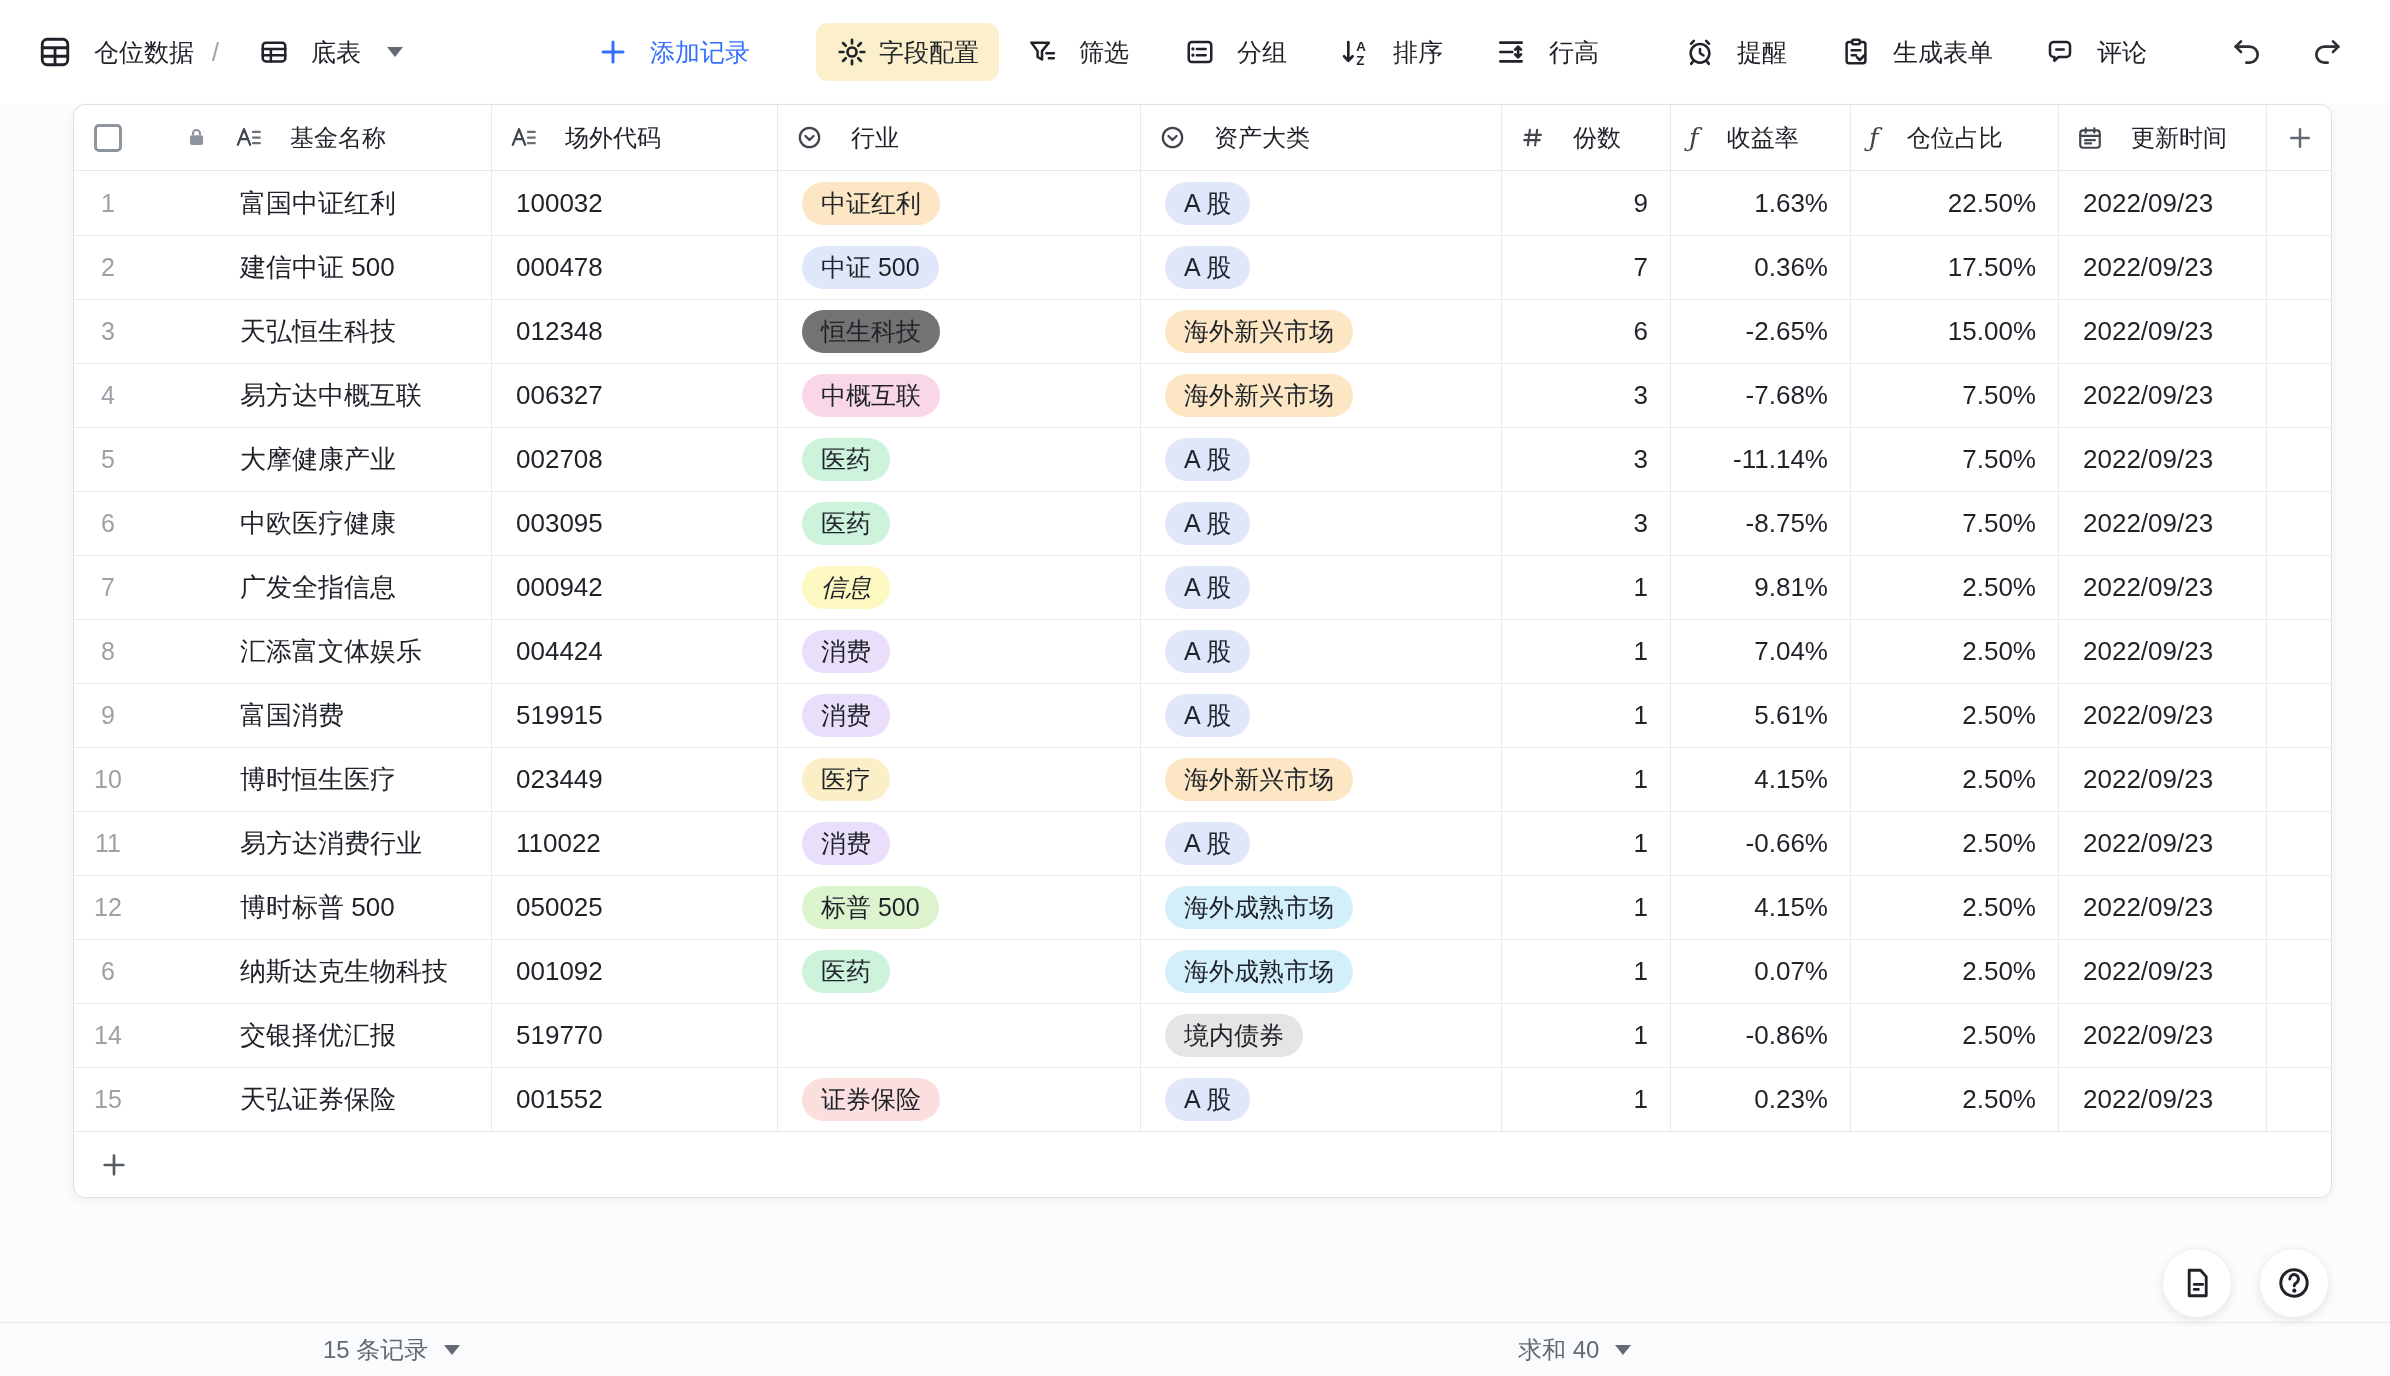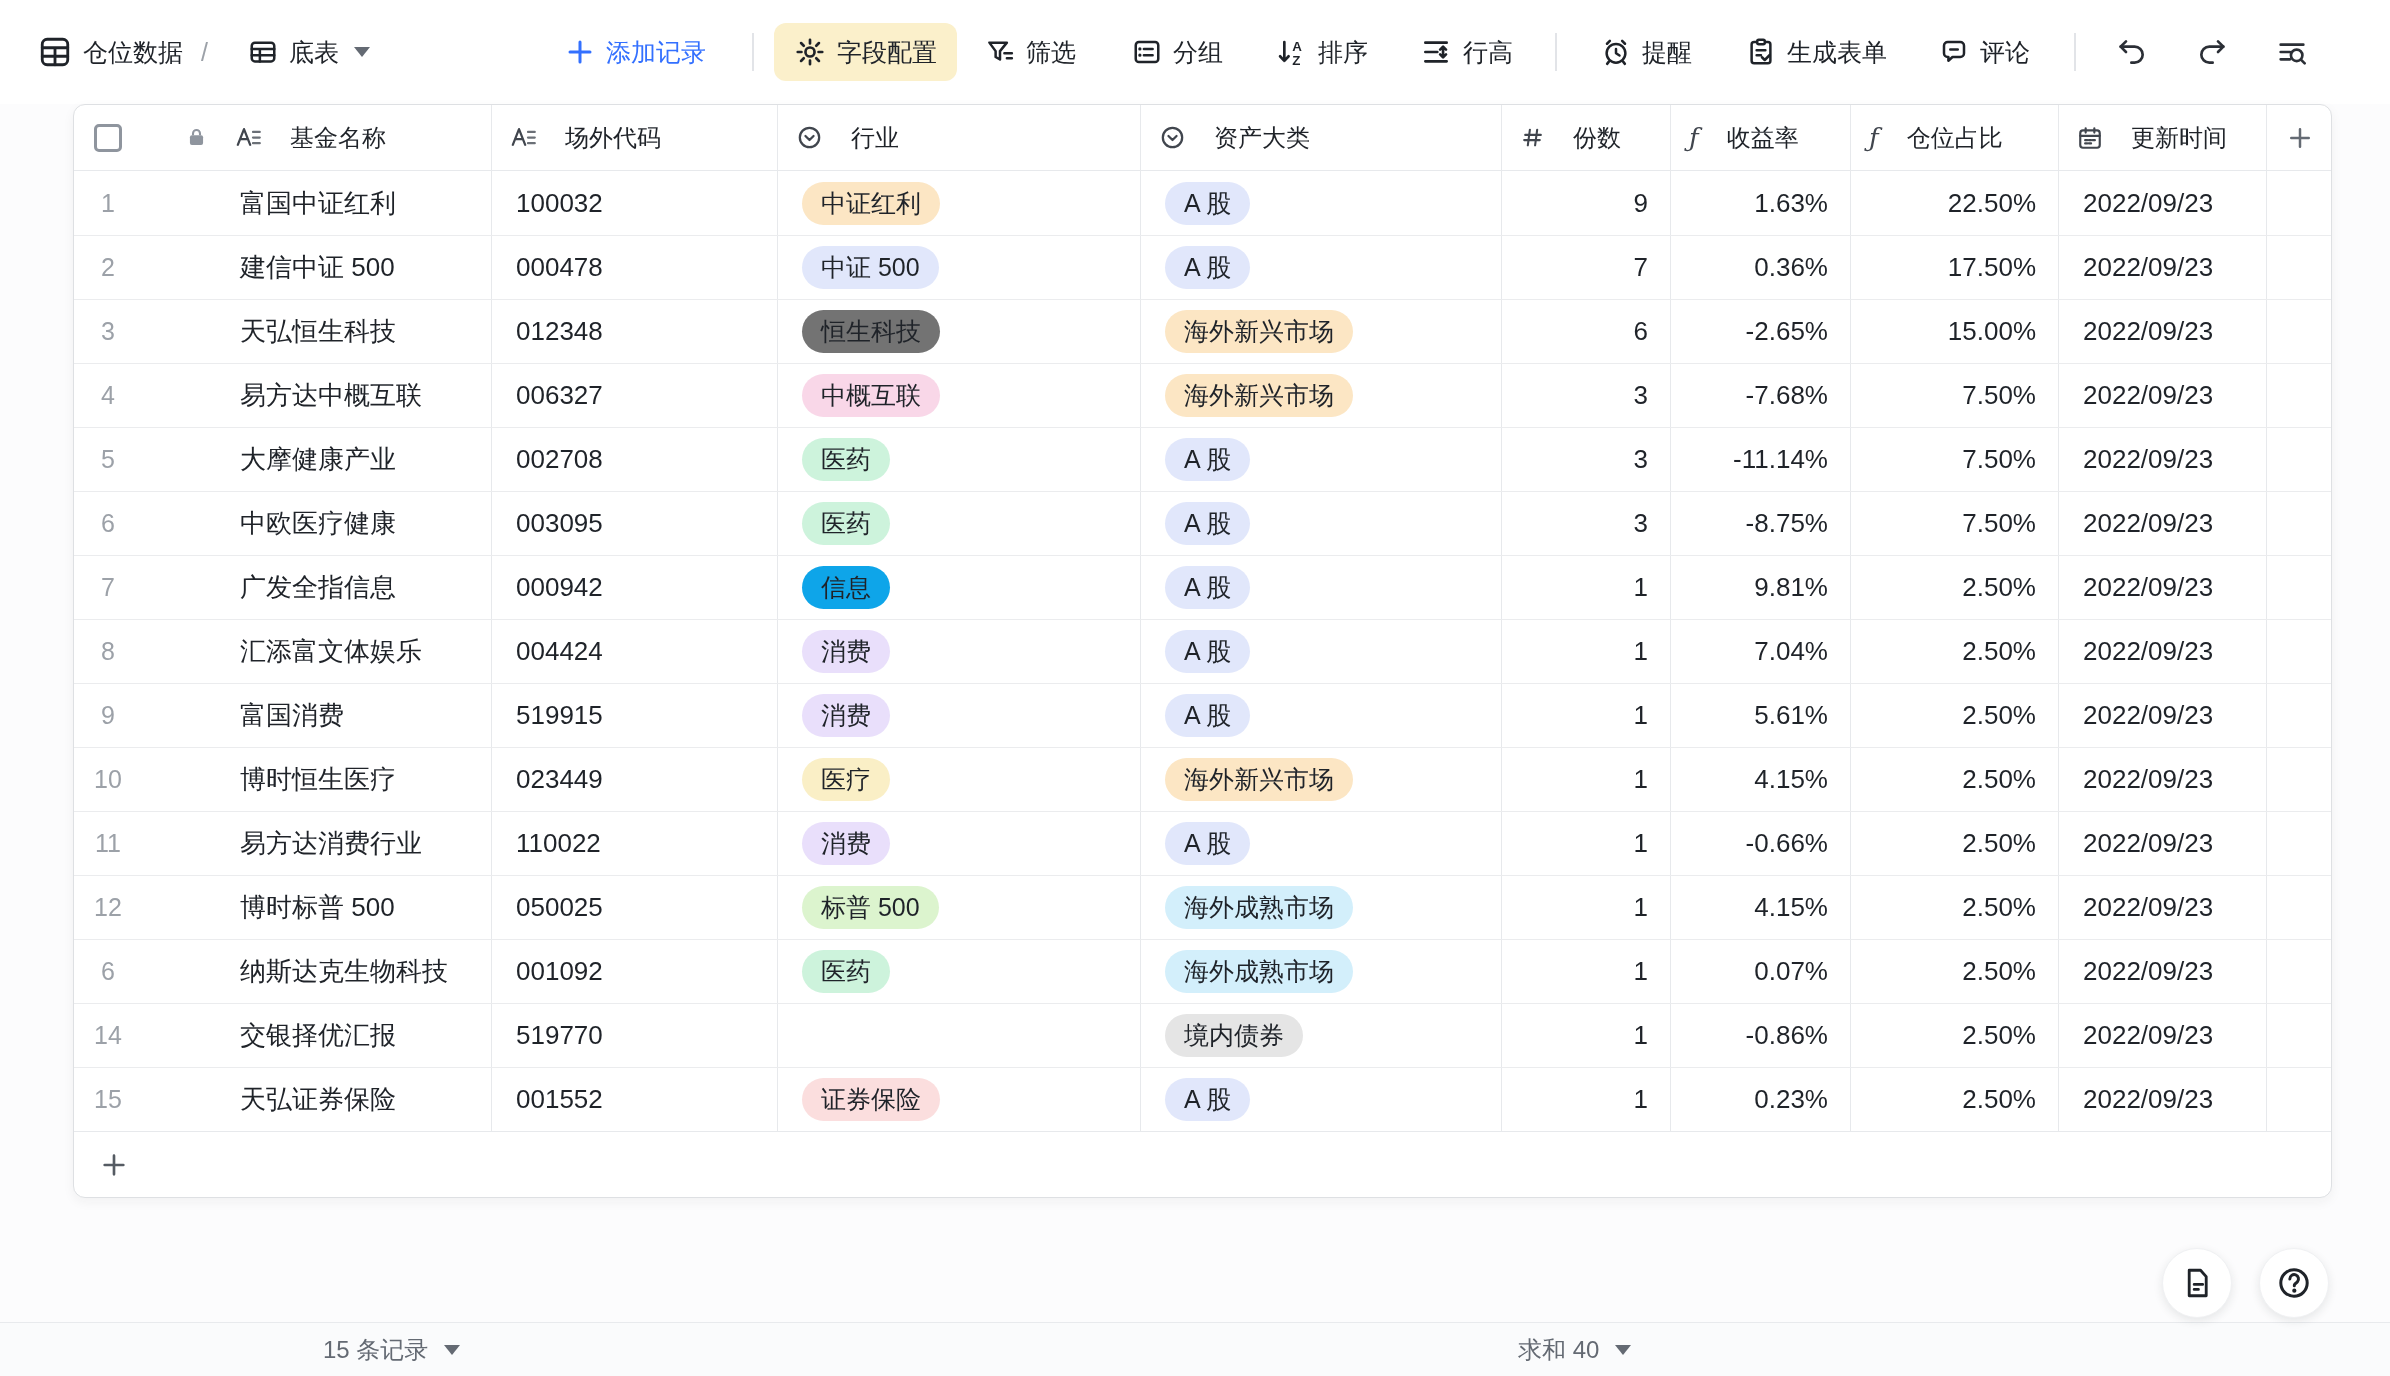--- a/index.html
+++ b/index.html
@@ -2,21 +2,21 @@
 <html><head>
 <meta charset="utf-8">
 <style>
   * { margin:0; padding:0; box-sizing:border-box; }
   html,body { width:2390px; height:1376px; overflow:hidden;
     font-family:"Liberation Sans","DejaVu Sans",sans-serif; background:#FCFCFD; color:#1F2329; }
 
   
   .toolbar { position:absolute; left:0; top:0; width:2390px; height:104px;
     background:#FFFFFF; display:flex; align-items:center; padding-left:38px; }
-  .tb-item { display:flex; align-items:center; gap:11px; font-size:25px; color:#1F2329;
+  .tb-item { display:flex; align-items:center; gap:22px; font-size:25px; color:#1F2329;
     white-space:nowrap; cursor:default; }
   .tb-name { font-weight:500; }
   .slash { color:#9CA1A8; font-size:25px; margin:0 18px; }
   .caret { width:0; height:0; border-left:8px solid transparent; border-right:8px solid transparent;
     border-top:10px solid #646A73; margin-left:4px; }
   .add-record { color:#3370FF; margin-left:195px; }
   .tb-divider { width:2px; height:38px; background:#E2E4E8; margin-left:46px; }
   .pill-btn { height:58px; border-radius:12px; padding:0 20px; display:flex; align-items:center; gap:11px; }
   .icon { flex:0 0 auto; display:block; }
   .tb-right { display:flex; align-items:center; }
@@ -350,21 +350,21 @@
       <div class="td col-return num b-r">-8.75%</div>
       <div class="td col-position num b-r">7.50%</div>
       <div class="td col-date b-r">2022/09/23</div>
       <div class="td col-plus"></div>
     </div>
       <div class="grid-row tr">
       <div class="td col-num">7</div>
       <div class="td col-name b-r">广发全指信息</div>
       <div class="td col-code b-r">000942</div>
       <div class="td col-industry b-r">
-          <span class="pill" style="background: #0ea5e9;">信息</span>
+          <span class="pill" style="background: #fef9c3; font-style: italic;">信息</span>
         </div>
       <div class="td col-asset b-r">
           <span class="pill" style="background: rgb(225, 231, 251);">A 股</span>
         </div>
       <div class="td col-shares num b-r">1</div>
       <div class="td col-return num b-r">9.81%</div>
       <div class="td col-position num b-r">2.50%</div>
       <div class="td col-date b-r">2022/09/23</div>
       <div class="td col-plus"></div>
     </div>

